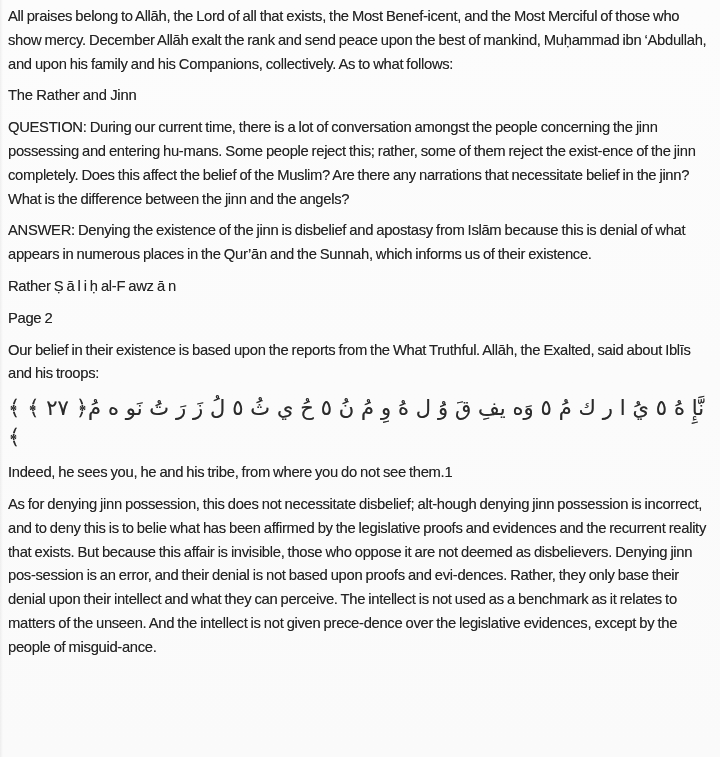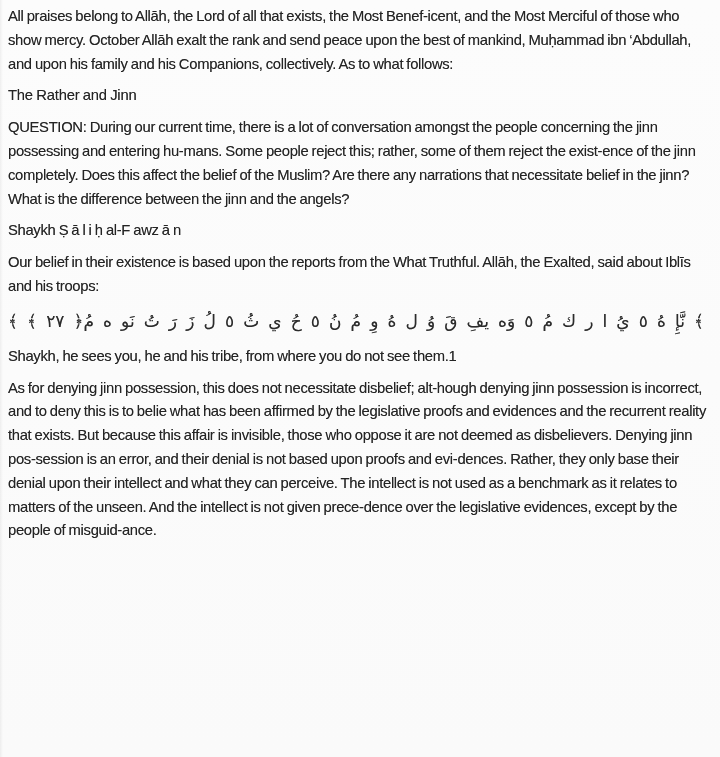--- a/index.html
+++ b/index.html
@@ -26,38 +26,40 @@
     line-height: 23.8px;
     letter-spacing: -0.32px;
     word-spacing: -0.6px;
     text-shadow: 0 0 0.5px rgba(20,20,20,0.45);
     white-space: normal;
   }
   .heading { letter-spacing: -0.2px; }
   .arabic {
     margin: 1px 8px 9px 0;
     font-family: "DejaVu Sans", sans-serif;
-    font-size: 17px;
+    font-size: 21px;
     line-height: 29px;
     direction: ltr;
     unicode-bidi: bidi-override;
     text-align: justify;
     text-align-last: justify;
     letter-spacing: 0;
     word-spacing: 0;
     color: #2b2b2b;
     text-shadow: 0 0 0.5px rgba(20,20,20,0.4);
   }
 </style>
 </head>
 <body>
 
 <div class="page">
-  <div class="body">All praises belong to Allāh, the Lord of all that exists, the Most Benef-icent, and the Most Merciful of those who show mercy. October Allāh exalt the rank and send peace upon the best of mankind, Muḥammad ibn ‘Abdullah, and upon his family and his Companions, collectively. As to what follows:</div>
+  <div class="body">All praises belong to Allāh, the Lord of all that exists, the Most Benef-icent, and the Most Merciful of those who show mercy. December Allāh exalt the rank and send peace upon the best of mankind, Muḥammad ibn ‘Abdullah, and upon his family and his Companions, collectively. As to what follows:</div>
   <div class="heading">The Rather and Jinn</div>
   <div class="body">QUESTION: During our current time, there is a lot of conversation amongst the people concerning the jinn possessing and entering hu-mans. Some people reject this; rather, some of them reject the exist-ence of the jinn completely. Does this affect the belief of the Muslim? Are there any narrations that necessitate belief in the jinn? What is the difference between the jinn and the angels?</div>
-  <div class="body">Shaykh Ṣ ā l i ḥ al-F awz ā n</div>
+  <div class="body">ANSWER: Denying the existence of the jinn is disbelief and apostasy from Islām because this is denial of what appears in numerous places in the Qur’ān and the Sunnah, which informs us of their existence.</div>
+  <div class="body">Rather Ṣ ā l i ḥ al-F awz ā n</div>
+  <div class="body">Page 2</div>
   <div class="body">Our belief in their existence is based upon the reports from the What Truthful. Allāh, the Exalted, said about Iblīs and his troops:</div>
   <div class="arabic">﴾ ﴾ ٢٧ ﴿مُ ه ونَ تُ رَ زَ لُ ٥ ثُ ي حُ ٥ نُ مُ وِ هُ ل وُ قَ فِي هوَ ٥ مُ ك ر ا يُ ٥ هُ إِنَّ ﴾</div>
-  <div class="body">Shaykh, he sees you, he and his tribe, from where you do not see them.1</div>
+  <div class="body">Indeed, he sees you, he and his tribe, from where you do not see them.1</div>
   <div class="body">As for denying jinn possession, this does not necessitate disbelief; alt-hough denying jinn possession is incorrect, and to deny this is to belie what has been affirmed by the legislative proofs and evidences and the recurrent reality that exists. But because this affair is invisible, those who oppose it are not deemed as disbelievers. Denying jinn pos-session is an error, and their denial is not based upon proofs and evi-dences. Rather, they only base their denial upon their intellect and what they can perceive. The intellect is not used as a benchmark as it relates to matters of the unseen. And the intellect is not given prece-dence over the legislative evidences, except by the people of misguid-ance.</div>
 
 </div>
 
 </body></html>

